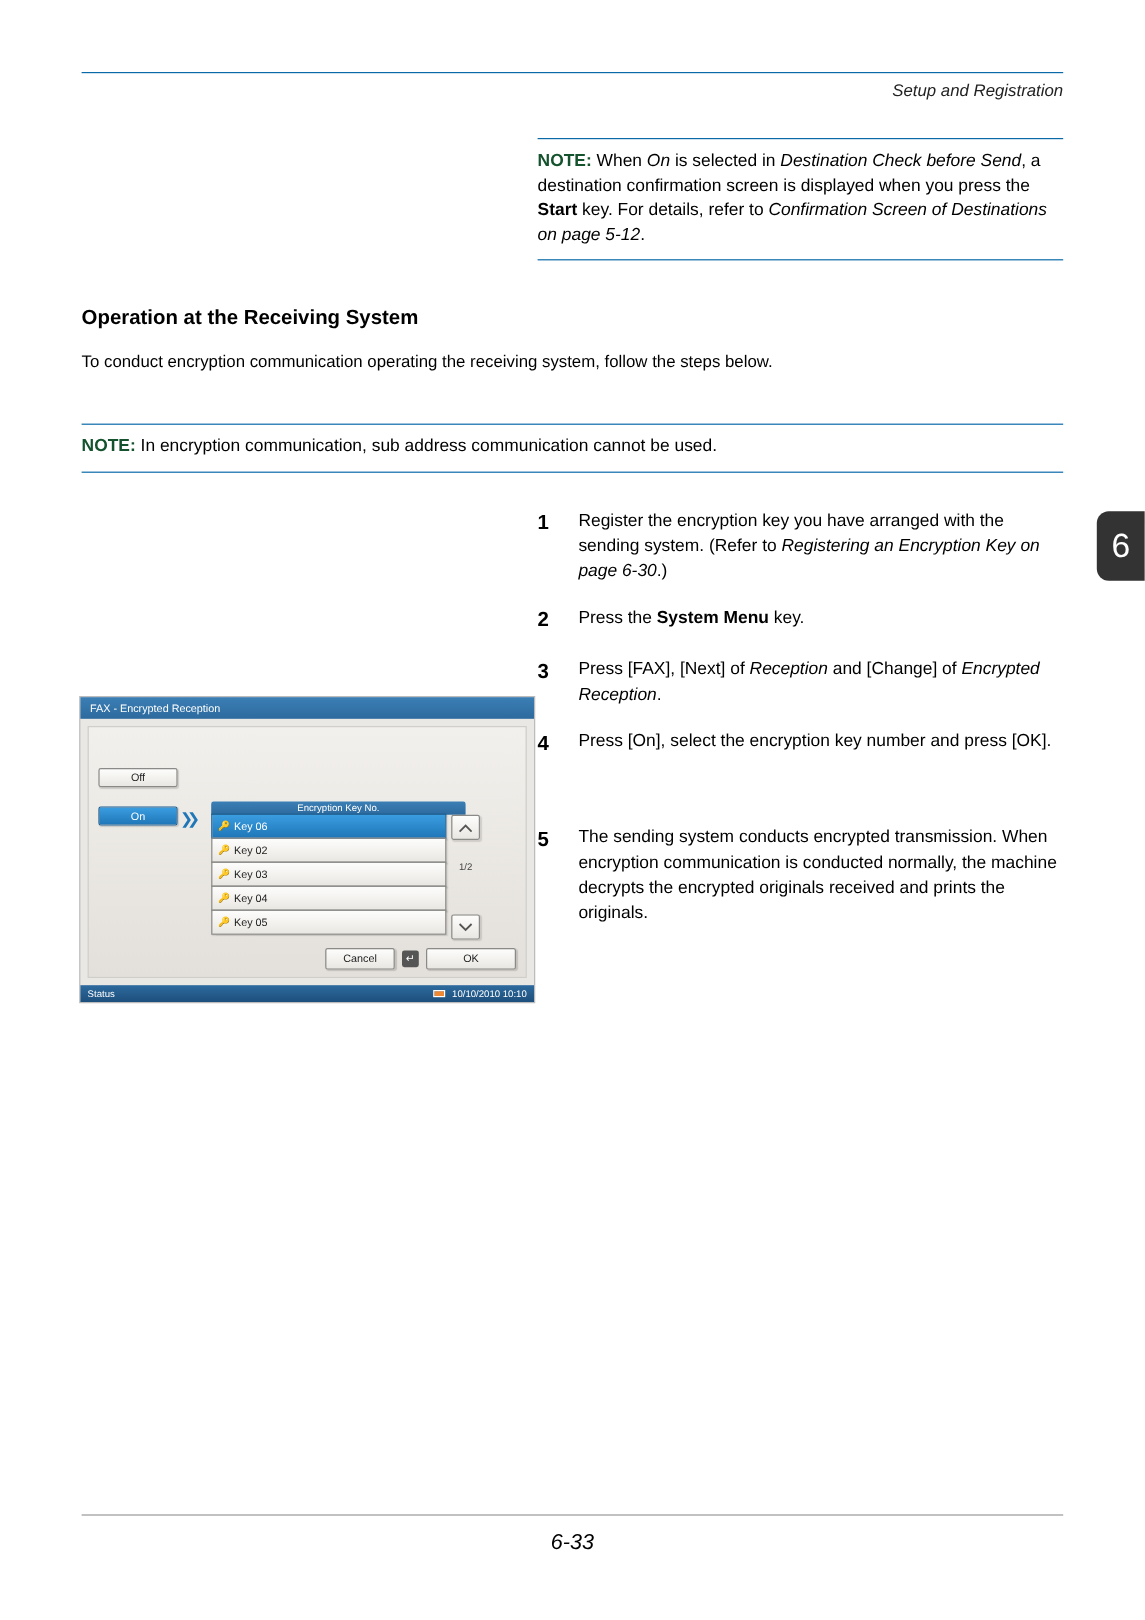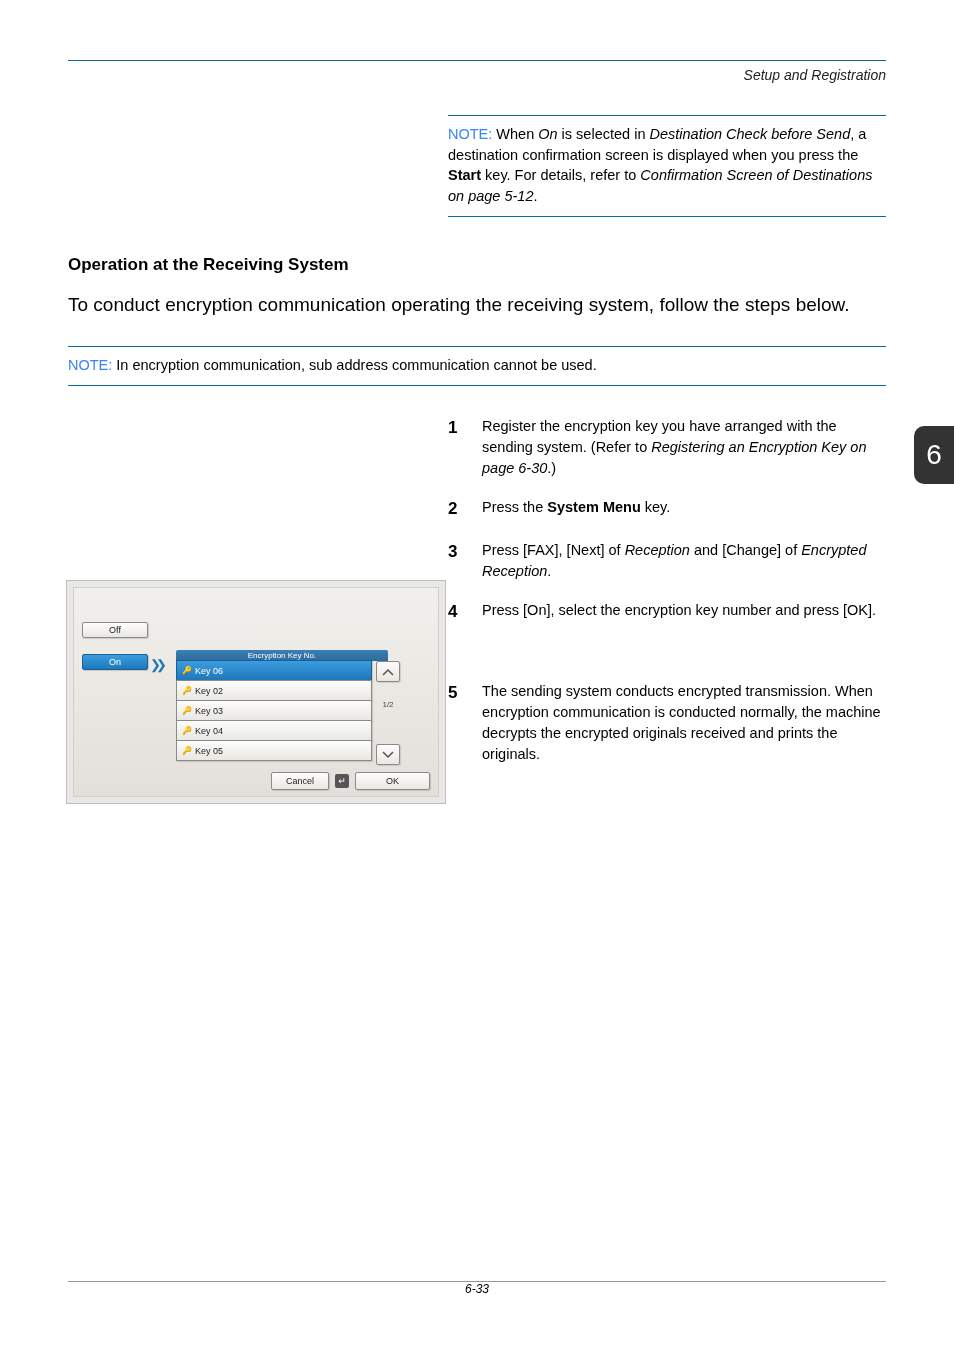--- a/index.html
+++ b/index.html
@@ -25,30 +25,30 @@
     padding-top: 2px;
   }
   .note-box {
     margin-left: 380px;
     border-top: 1.5px solid #0a6aa8;
     border-bottom: 1.5px solid #0a6aa8;
     padding: 8px 0 10px 0;
     font-size: 14.5px;
     line-height: 1.42;
   }
-  .note-label { color: #3b82f6; font-weight: normal; }
+  .note-label { color: #14532d; font-weight: bold; }
   .h2 {
     font-size: 17px;
     font-weight: bold;
     margin: 38px 0 16px 0;
   }
   .body-text {
-    font-size: 19px;
+    font-size: 14px;
     line-height: 1.5;
-    margin-bottom: 26px;
+    margin-bottom: 41px;
   }
   .full-note {
     border-top: 1.5px solid #0a6aa8;
     border-bottom: 1.5px solid #0a6aa8;
     padding: 8px 0 10px 0;
     font-size: 14.5px;
     line-height: 1.42;
     margin-bottom: 30px;
   }
   .steps { margin-left: 380px; }
@@ -74,23 +74,23 @@
   }
 
   
   .footer {
     position: absolute;
     bottom: 54px;
     left: 68px;
     right: 68px;
     text-align: center;
     font-style: italic;
-    font-size: 12px;
+    font-size: 18px;
     border-top: 1px solid #999;
-    padding-top: 0;
+    padding-top: 12px;
   }
 
   
   .dialog-wrap {
     position: absolute;
     left: 66px;
     top: 580px;
     width: 380px;
     background: #eae8e5;
     border: 1px solid #bcbcbc;
@@ -284,20 +284,21 @@
   </div>
   <div class="step">
     <div class="step-num">4</div>
     <div class="step-body">
       <span>Press [On], select the encryption key number and press [OK].</span>
     </div>
   </div>
 </div>
 
 <div class="dialog-wrap">
+  <div class="dlg-titlebar">FAX - Encrypted Reception</div>
   <div class="dlg-body">
     <div class="dlg-btn off">Off</div>
     <div class="dlg-btn on">On</div>
     <div class="on-arrows">❯❯</div>
 
     <div class="enc-header">Encryption Key No.</div>
     <div class="key-list">
       <div class="key-row selected">
           <span class="key-icon">🔑</span>
           <span>Key 06</span>
@@ -331,20 +332,27 @@
           <polyline points="1,1 6,6 11,1" fill="none" stroke="#555" stroke-width="1.5"></polyline>
         </svg>
     </div>
 
     <div class="dlg-footer">
       <div class="foot-btn foot-cancel">Cancel</div>
       <div class="enter-sym">↵</div>
       <div class="foot-btn foot-ok">OK</div>
     </div>
   </div>
+  <div class="status-bar">
+    <span>Status</span>
+    <span class="status-right">
+      <span class="toner-icon"></span>
+      <span>10/10/2010  10:10</span>
+    </span>
+  </div>
 </div>
 
 <div class="step5-wrapper">
   <div class="step">
     <div class="step-num">5</div>
     <div class="step-body">
       <span>The sending system conducts encrypted transmission. When encryption communication is conducted normally, the machine decrypts the encrypted originals received and prints the originals.</span>
     </div>
   </div>
 </div>

